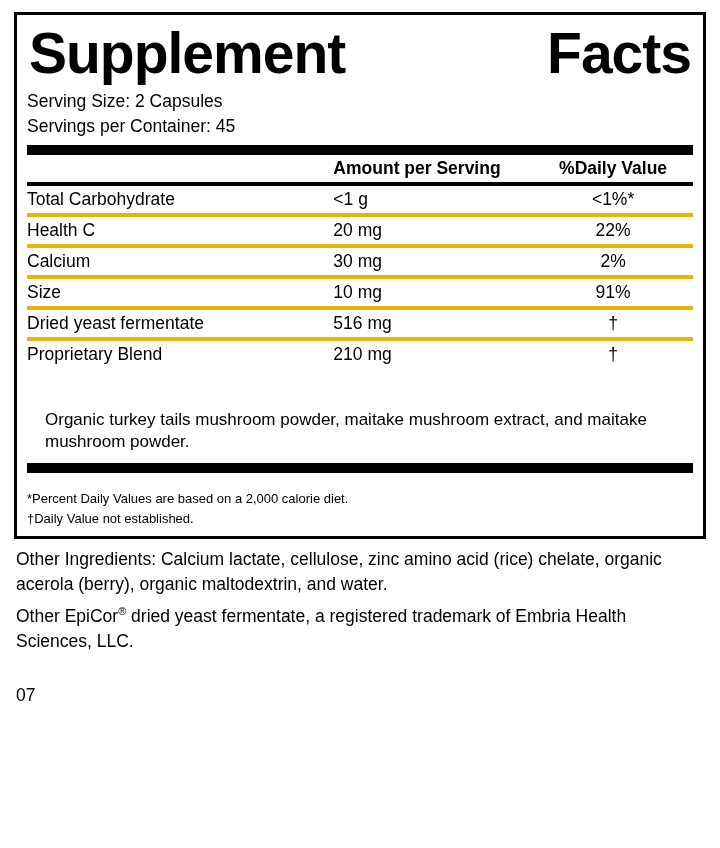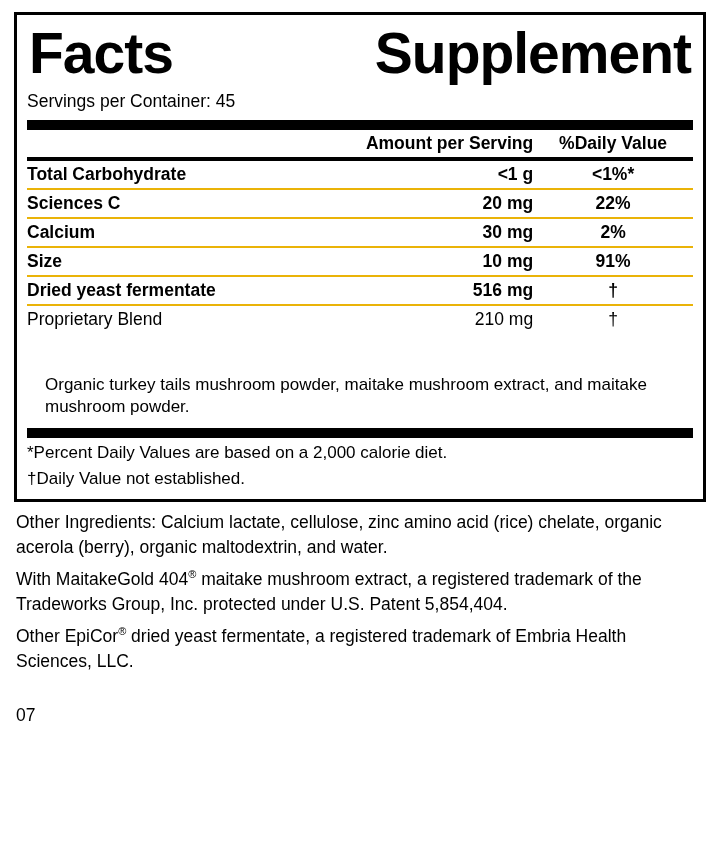--- a/index.html
+++ b/index.html
@@ -66,43 +66,42 @@
     padding: 3px 0 3px 0;
     vertical-align: baseline;
   }
   .hdr th {
     font-weight: bold;
     font-size: 17.5px;
     padding-top: 4px;
     padding-bottom: 5px;
   }
   .col-name { text-align: left; width: 46%; }
-  .col-amt  { text-align: right; width: 30%; }
+  .col-amt  { text-align: left; width: 30%; }
   .col-dv   { text-align: center; width: 24%; }
 
   tr.rowline td {
-    border-bottom: 2px solid #eab308;
-    font-weight: bold;
+    border-bottom: 4px solid #eab308;
   }
   tr.noline td {
     border-bottom: none;
   }
 
   .blend-desc {
     font-size: 17px;
     line-height: 1.3;
     padding: 1px 0 4px 18px;
     text-align: left;
     margin-top: 40px;
   }
 
   .footnotes {
-    font-size: 17px;
+    font-size: 13px;
     line-height: 1.5;
-    padding-top: 2px;
+    padding-top: 16px;
   }
 
   
   .below {
     font-size: 17.5px;
     line-height: 1.4;
     padding: 0 2px;
   }
   .below p {
     margin: 8px 0 0 0;
@@ -119,24 +118,25 @@
   }
 </style>
 </head>
 <body>
 
 <div class="page">
 
   <div class="panel">
 
     <div class="title">
+      <span>Supplement</span>
       <span>Facts</span>
-      <span>Supplement</span>
     </div>
 
+    <div class="serving-line">Serving Size: 2 Capsules</div>
     <div class="serving-line">Servings per Container: 45</div>
 
     <div class="rule-thick"></div>
 
     <table class="facts">
       <tbody>
           <tr class="hdr">
         <th class="col-name"></th>
         <th class="col-amt">Amount per Serving</th>
         <th class="col-dv">%Daily Value</th>
@@ -147,21 +147,21 @@
     <div class="rule-med"></div>
 
     <table class="facts">
       <tbody>
           <tr class="rowline">
         <td class="col-name">Total Carbohydrate</td>
         <td class="col-amt">&lt;1 g</td>
         <td class="col-dv">&lt;1%*</td>
       </tr>
       <tr class="rowline">
-        <td class="col-name">Sciences C</td>
+        <td class="col-name">Health C</td>
         <td class="col-amt">20 mg</td>
         <td class="col-dv">22%</td>
       </tr>
       <tr class="rowline">
         <td class="col-name">Calcium</td>
         <td class="col-amt">30 mg</td>
         <td class="col-dv">2%</td>
       </tr>
       <tr class="rowline">
         <td class="col-name">Size</td>
@@ -187,19 +187,18 @@
 
     <div class="footnotes">
       <div>*Percent Daily Values are based on a 2,000 calorie diet.</div>
       <div>†Daily Value not established.</div>
     </div>
 
   </div>
 
   <div class="below">
     <p>Other Ingredients: Calcium lactate, cellulose, zinc amino acid (rice) chelate, organic acerola (berry), organic maltodextrin, and water.</p>
-    <p><span>With MaitakeGold 404</span><sup class="reg">®</sup><span> maitake mushroom extract, a registered trademark of the Tradeworks Group, Inc. protected under U.S. Patent 5,854,404.</span></p>
     <p><span>Other EpiCor</span><sup class="reg">®</sup><span> dried yeast fermentate, a registered trademark of Embria Health Sciences, LLC.</span></p>
   </div>
 
   <div class="code">07</div>
 
 </div>
 
 </body></html>

